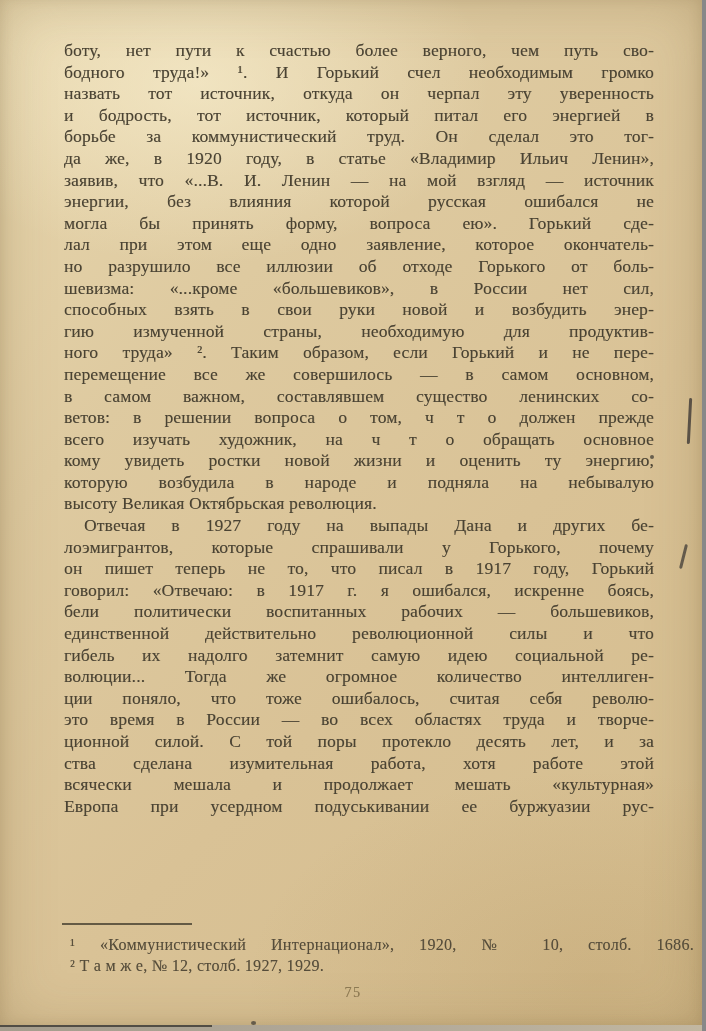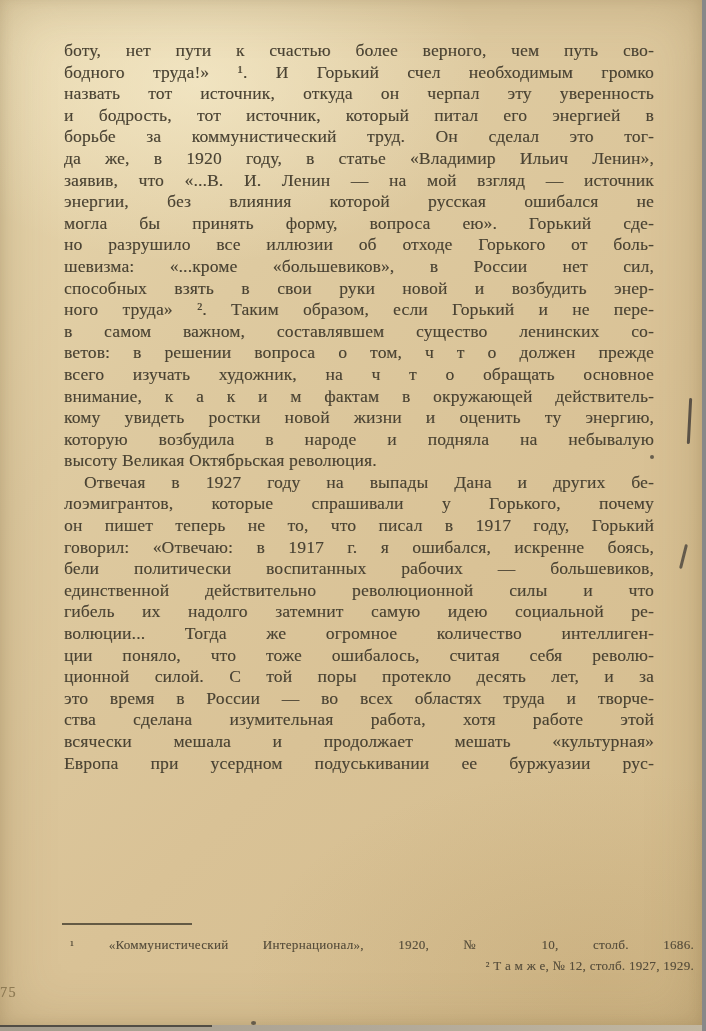--- a/index.html
+++ b/index.html
@@ -44,34 +44,35 @@
     width: 130px;
     height: 0;
     border-top: 2px solid #4f4836;
     opacity: 0.85;
   }
   .footnotes {
     position: absolute;
     left: 70px;
     top: 935px;
     width: 624px;
-    font-size: 13px;
+    font-size: 16px;
     line-height: 20px;
     letter-spacing: 0.3px;
     color: #554c3a;
     text-shadow: 0.3px 0.3px 0.5px rgba(74,67,51,0.3);
   }
   .fn1 { text-align: justify; text-align-last: justify; }
-  .fn2 { text-align: right; margin-top: 1px; }
+  .fn2 { text-align: left; margin-top: 1px; }
 
   .page-number {
     position: absolute;
     left: 0;
     top: 985px;
     width: 706px;
+    text-align: center;
     font-size: 14px;
     letter-spacing: 1.5px;
     color: #8d7a54;
     text-shadow: 0.3px 0.3px 0.5px rgba(120,100,60,0.5);
   }
 
   .margin-mark {
     position: absolute;
     background: #45403a;
     border-radius: 2px;
@@ -109,44 +110,46 @@
     <div class="para para1">
         <div class="line">боту, нет пути к счастью более верного, чем путь сво-</div>
         <div class="line">бодного труда!» ¹. И Горький счел необходимым громко</div>
         <div class="line">назвать тот источник, откуда он черпал эту уверенность</div>
         <div class="line">и бодрость, тот источник, который питал его энергией в</div>
         <div class="line">борьбе за коммунистический труд. Он сделал это тог-</div>
         <div class="line">да же, в 1920 году, в статье «Владимир Ильич Ленин»,</div>
         <div class="line">заявив, что «...В. И. Ленин — на мой взгляд — источник</div>
         <div class="line">энергии, без влияния которой русская ошибался не</div>
         <div class="line">могла бы принять форму, вопроса ею». Горький сде-</div>
+        <div class="line">лал при этом еще одно заявление, которое окончатель-</div>
         <div class="line">но разрушило все иллюзии об отходе Горького от боль-</div>
         <div class="line">шевизма: «...кроме «большевиков», в России нет сил,</div>
         <div class="line">способных взять в свои руки новой и возбудить энер-</div>
+        <div class="line">гию измученной страны, необходимую для продуктив-</div>
         <div class="line">ного труда» ². Таким образом, если Горький и не пере-</div>
+        <div class="line">перемещение все же совершилось — в самом основном,</div>
         <div class="line">в самом важном, составлявшем существо ленинских со-</div>
         <div class="line">ветов: в решении вопроса о том, ч т о должен прежде</div>
         <div class="line">всего изучать художник, на ч т о обращать основное</div>
-        <div class="line">внимание, к а к и м фактам в окружающей действитель-</div>
         <div class="line">кому увидеть ростки новой жизни и оценить ту энергию,</div>
         <div class="line">которую возбудила в народе и подняла на небывалую</div>
         <div class="line">высоту Великая Октябрьская революция.</div>
       </div>
     <div class="para para2">
         <div class="line">Отвечая в 1927 году на выпады Дана и других бе-</div>
         <div class="line">лоэмигрантов, которые спрашивали у Горького, почему</div>
         <div class="line">он пишет теперь не то, что писал в 1917 году, Горький</div>
         <div class="line">говорил: «Отвечаю: в 1917 г. я ошибался, искренне боясь,</div>
         <div class="line">бели политически воспитанных рабочих — большевиков,</div>
         <div class="line">единственной действительно революционной силы и что</div>
         <div class="line">гибель их надолго затемнит самую идею социальной ре-</div>
         <div class="line">волюции... Тогда же огромное количество интеллиген-</div>
         <div class="line">ции поняло, что тоже ошибалось, считая себя револю-</div>
+        <div class="line">это время в России — во всех областях труда и творче-</div>
         <div class="line">ционной силой. С той поры протекло десять лет, и за</div>
-        <div class="line">это время в России — во всех областях труда и творче-</div>
         <div class="line">ства сделана изумительная работа, хотя работе этой</div>
         <div class="line">всячески мешала и продолжает мешать «культурная»</div>
         <div class="line">Европа при усердном подуськивании ее буржуазии рус-</div>
       </div>
   </div>
 
   <div class="footnote-rule"></div>
 
   <div class="footnotes">
     <div class="fn fn1">¹ «Коммунистический Интернационал», 1920, № 10, столб. 1686.</div>

